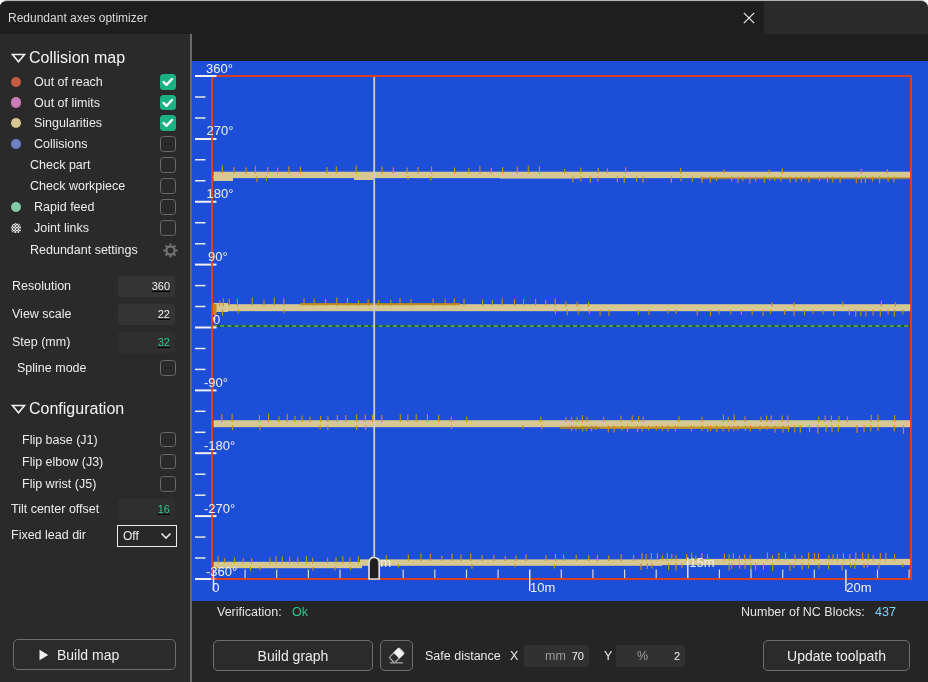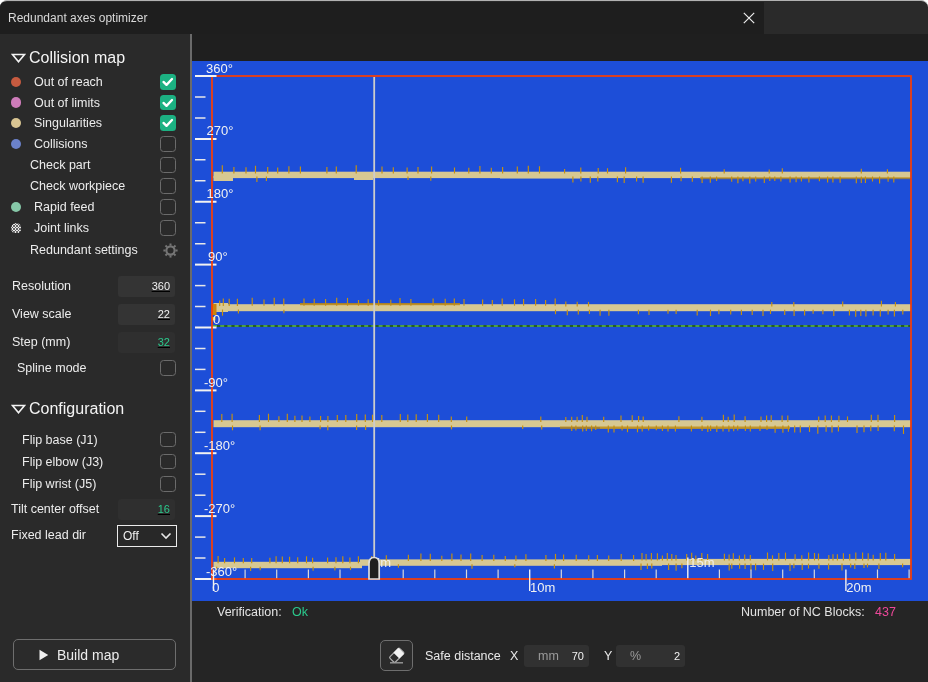--- a/index.html
+++ b/index.html
@@ -13,21 +13,21 @@
 .tab { position:absolute; top:6.5px; font-size:12.3px; color:#e2e2e2; }
 .tab.act { color:#2bc98f; }
 .acttab { position:absolute; left:261px; top:0; width:60px; height:27px; background:#1d211f; border-top:2px solid #2dd79f; }
 .chart { position:absolute; left:192px; top:60px; width:836px; height:540px; background:#1d4ed8; }
 .tl { font-size:13px; fill:#f2f2f2; font-family:"Liberation Sans", sans-serif; }
 .status { position:absolute; left:192px; top:600px; width:736px; height:82px; background:#252525; }
 .st { position:absolute; top:4px; font-size:12.5px; color:#e3e3e3; }
 .sl { position:absolute; font-size:12.5px; color:#e8e8e8; }
 .btn { position:absolute; display:flex; align-items:center; justify-content:center; background:#2b2b2b; border:1px solid #6e6e6e; border-radius:5px; font-size:14px; color:#ececec; }
 .ibox { position:absolute; top:44px; height:22px; background:#313131; border-radius:3px; font-size:12.5px; display:flex; align-items:center; }
-.ibox .un { color:#9a9a9a; margin-left:14px; }
+.ibox .un { color:#9a9a9a; margin-left:21px; }
 .ibox .vl { color:#f2f2f2; margin-left:auto; margin-right:5px; font-size:11px; }
 .pl { position:absolute; font-size:12.5px; color:#ececec; white-space:nowrap; line-height:20px; }
 .ph { position:absolute; font-size:16px; font-weight:normal; color:#f4f4f4; white-space:nowrap; line-height:20px; }
 .tri { position:absolute; }
 .dot { position:absolute; left:11px; width:10.4px; height:10.4px; border-radius:50%; }
 .dotsvg { position:absolute; left:11px; width:10.4px; height:10.4px; }
 .cb { position:absolute; left:160px; width:15.5px; height:15.5px; border-radius:3.5px; border:1px solid #6b6b6b; background:#2a2a2a; }
 .cb.on { border:none; background:#1cb182; }
 .cb.on svg { display:block; }
 .fld { position:absolute; left:118px; width:57px; height:21px; background:#343434; border-radius:3px; font-size:11px; display:flex; align-items:center; justify-content:flex-end; padding-right:5px;text-decoration:underline; }
@@ -610,35 +610,37 @@
 <text x="530.0" y="591" class="tl">10m</text>
 <text x="846.2" y="591" class="tl">20m</text>
 <text x="373.1" y="566" class="tl" opacity="0.92">5m</text>
 <text x="689.3" y="566" class="tl" opacity="0.92">15m</text>
 <line x1="374.2" y1="76.0" x2="374.2" y2="556.5" stroke="#cccccc" stroke-width="1.8"></line>
 <path d="M 369 578 L 369 562.5 Q 369 556.5 374.1 556.5 Q 379.2 556.5 379.2 562.5 L 379.2 578 Z" fill="#1f1f1f" stroke="#dedede" stroke-width="1.7"></path>
     </svg>
   </div>
   <div class="status">
 <div class="st" style="left:25px">Verification:&nbsp;&nbsp; <span style="color:#2bc98c">Ok</span></div>
-<div class="st" style="left:549px">Number of NC Blocks:&nbsp;&nbsp; <span style="color:#ec4899">437</span></div>
+<div class="st" style="left:549px">Number of NC Blocks:&nbsp;&nbsp; <span style="color:#7dd3fc">437</span></div>
+<div class="btn" style="left:21px;top:39px;width:160px;height:31px">Build graph</div>
 <div class="btn" style="left:188px;top:39px;width:33px;height:31px">
         <svg width="19" height="20" viewBox="0 0 19 20">
           <g transform="rotate(-45 9.5 9)">
             <rect x="2.6" y="5.6" width="13.8" height="7.6" rx="1.2" fill="none" stroke="#b0b0b0" stroke-width="1.2"></rect>
             <path d="M9 5.2 L15.2 5.2 Q16 5.2 16 6.8 L16 11.9 Q16 13.5 15.2 13.5 L9 13.5 Z" fill="#f2f2f2"></path>
           </g>
           <line x1="3" y1="16.8" x2="16" y2="16.8" stroke="#9a9a9a" stroke-width="1.4"></line>
         </svg>
       </div>
 <div class="sl" style="left:233px;top:48px">Safe distance</div>
 <div class="sl" style="left:318px;top:48px">X</div>
 <div class="ibox" style="left:332px;width:65px">
         <span class="un">mm</span>
         <span class="vl">70</span>
       </div>
 <div class="sl" style="left:412px;top:48px">Y</div>
 <div class="ibox" style="left:424px;width:69px">
         <span class="un">%</span>
         <span class="vl">2</span>
       </div>
+<div class="btn" style="left:571px;top:39px;width:147px;height:31px">Update toolpath</div>
   </div>
 </div>
 
 </body></html>

